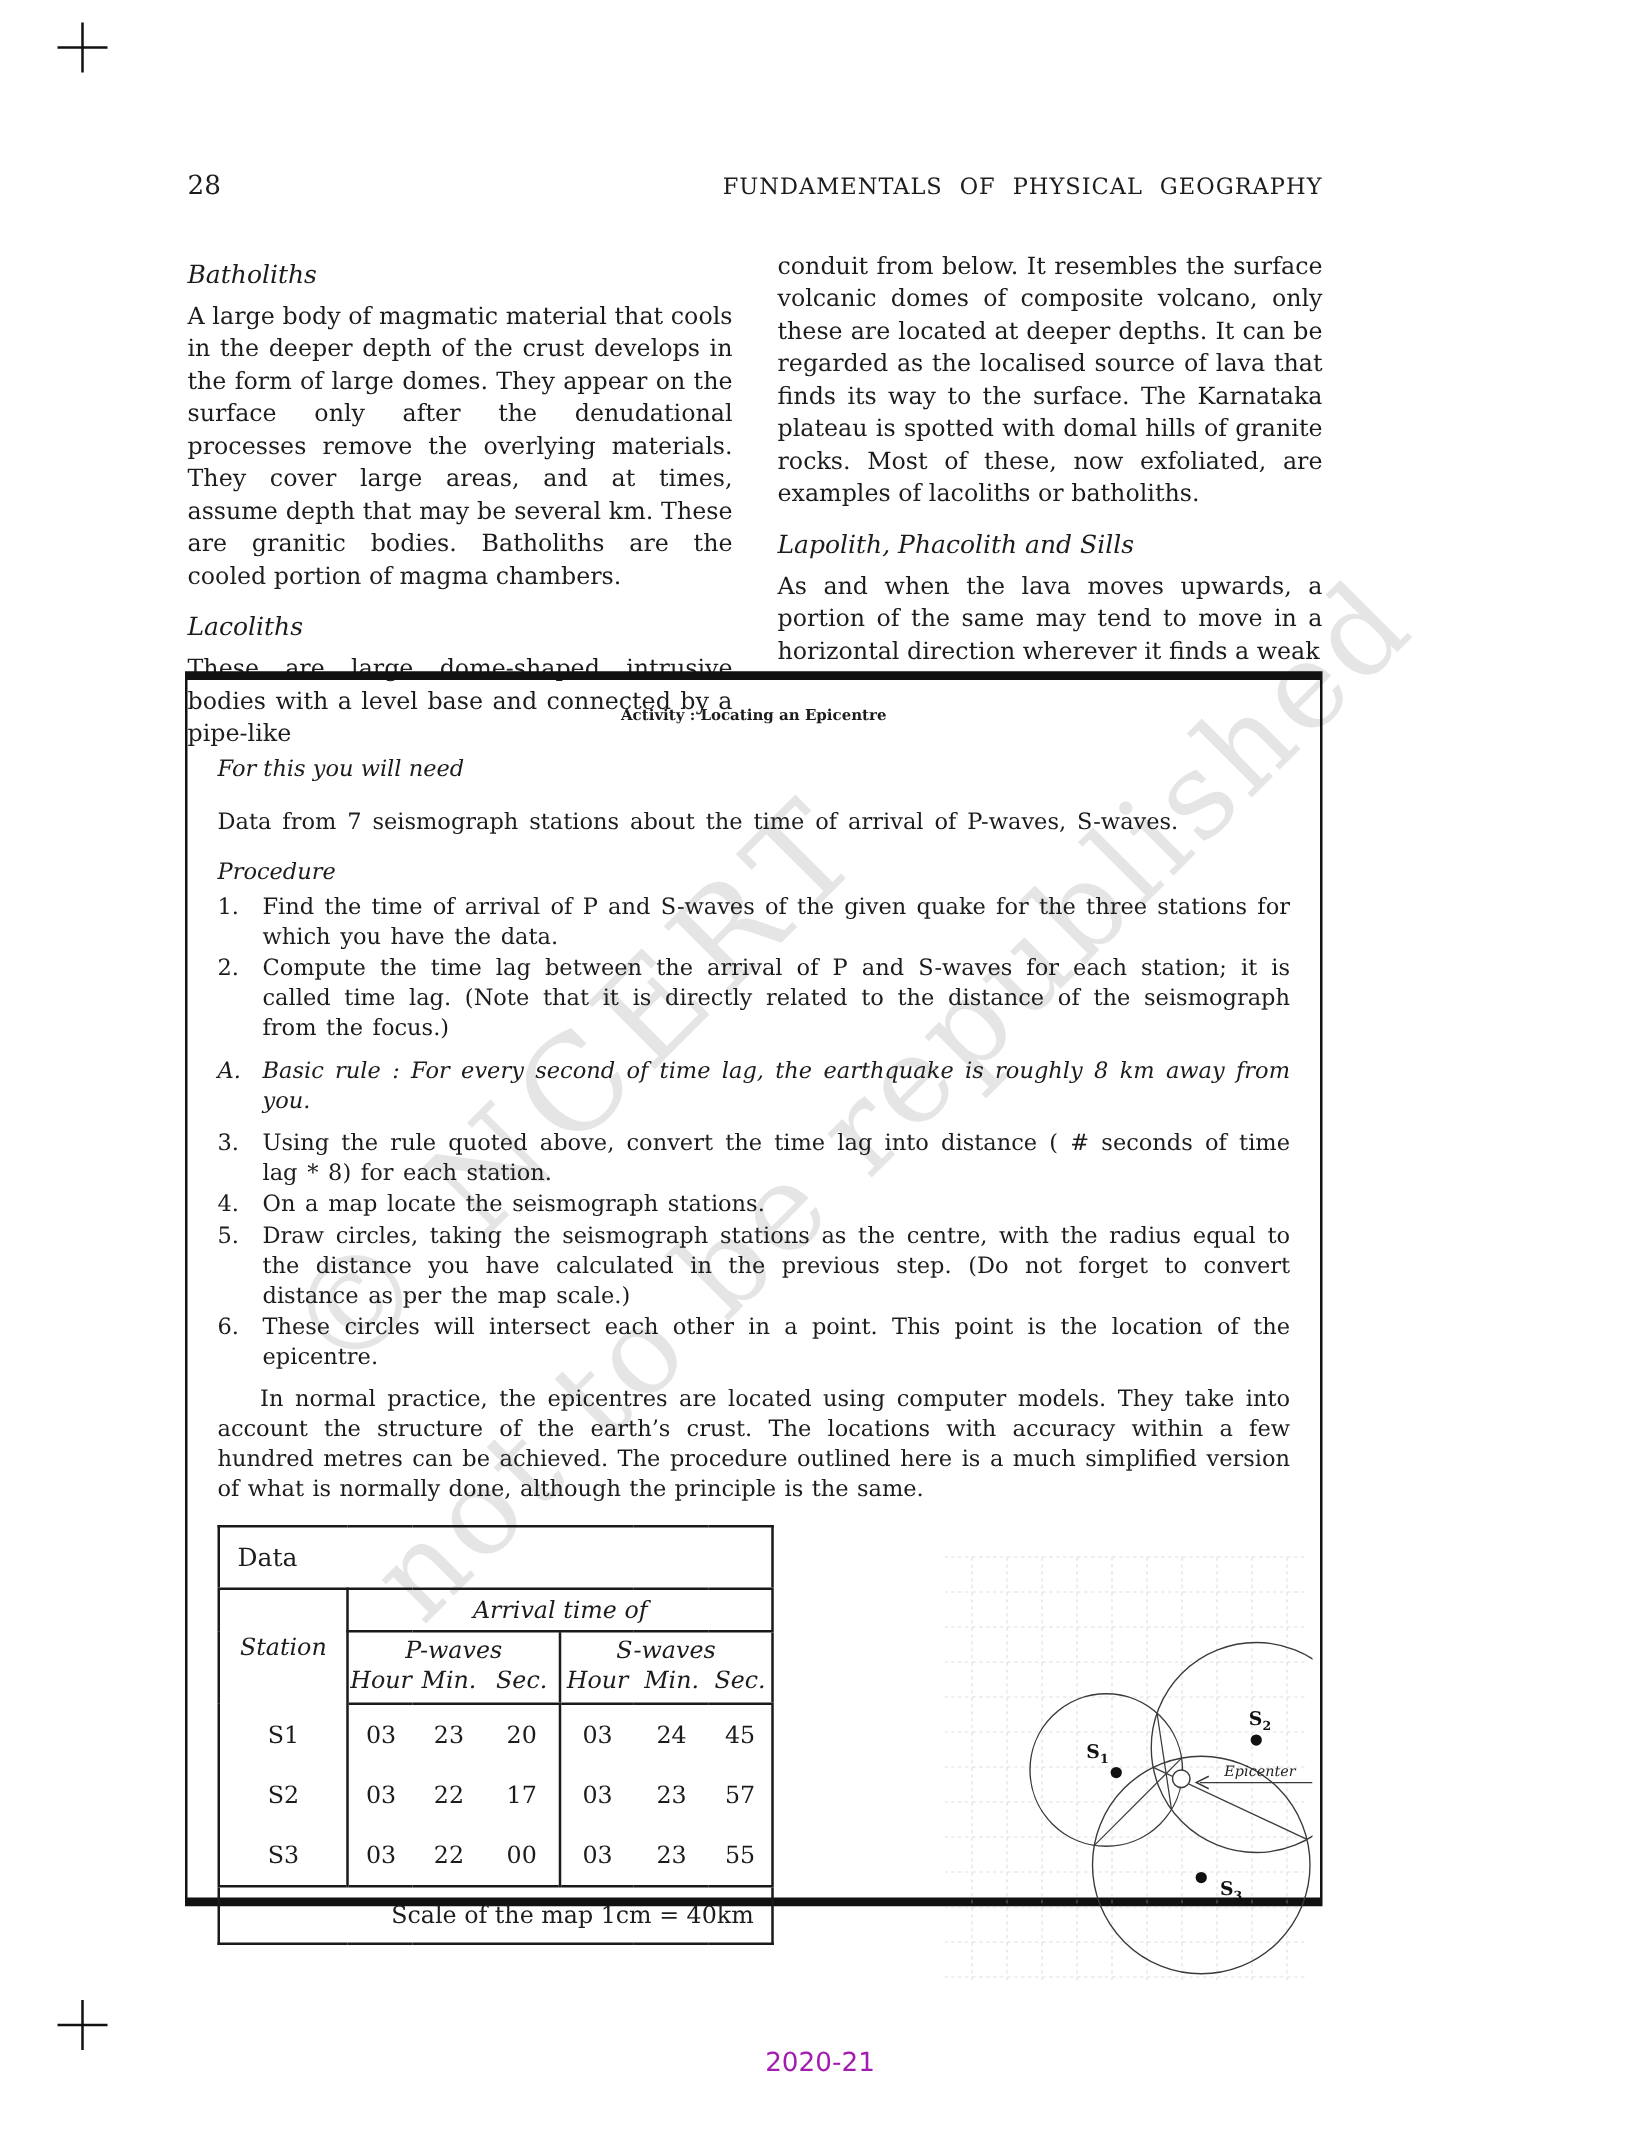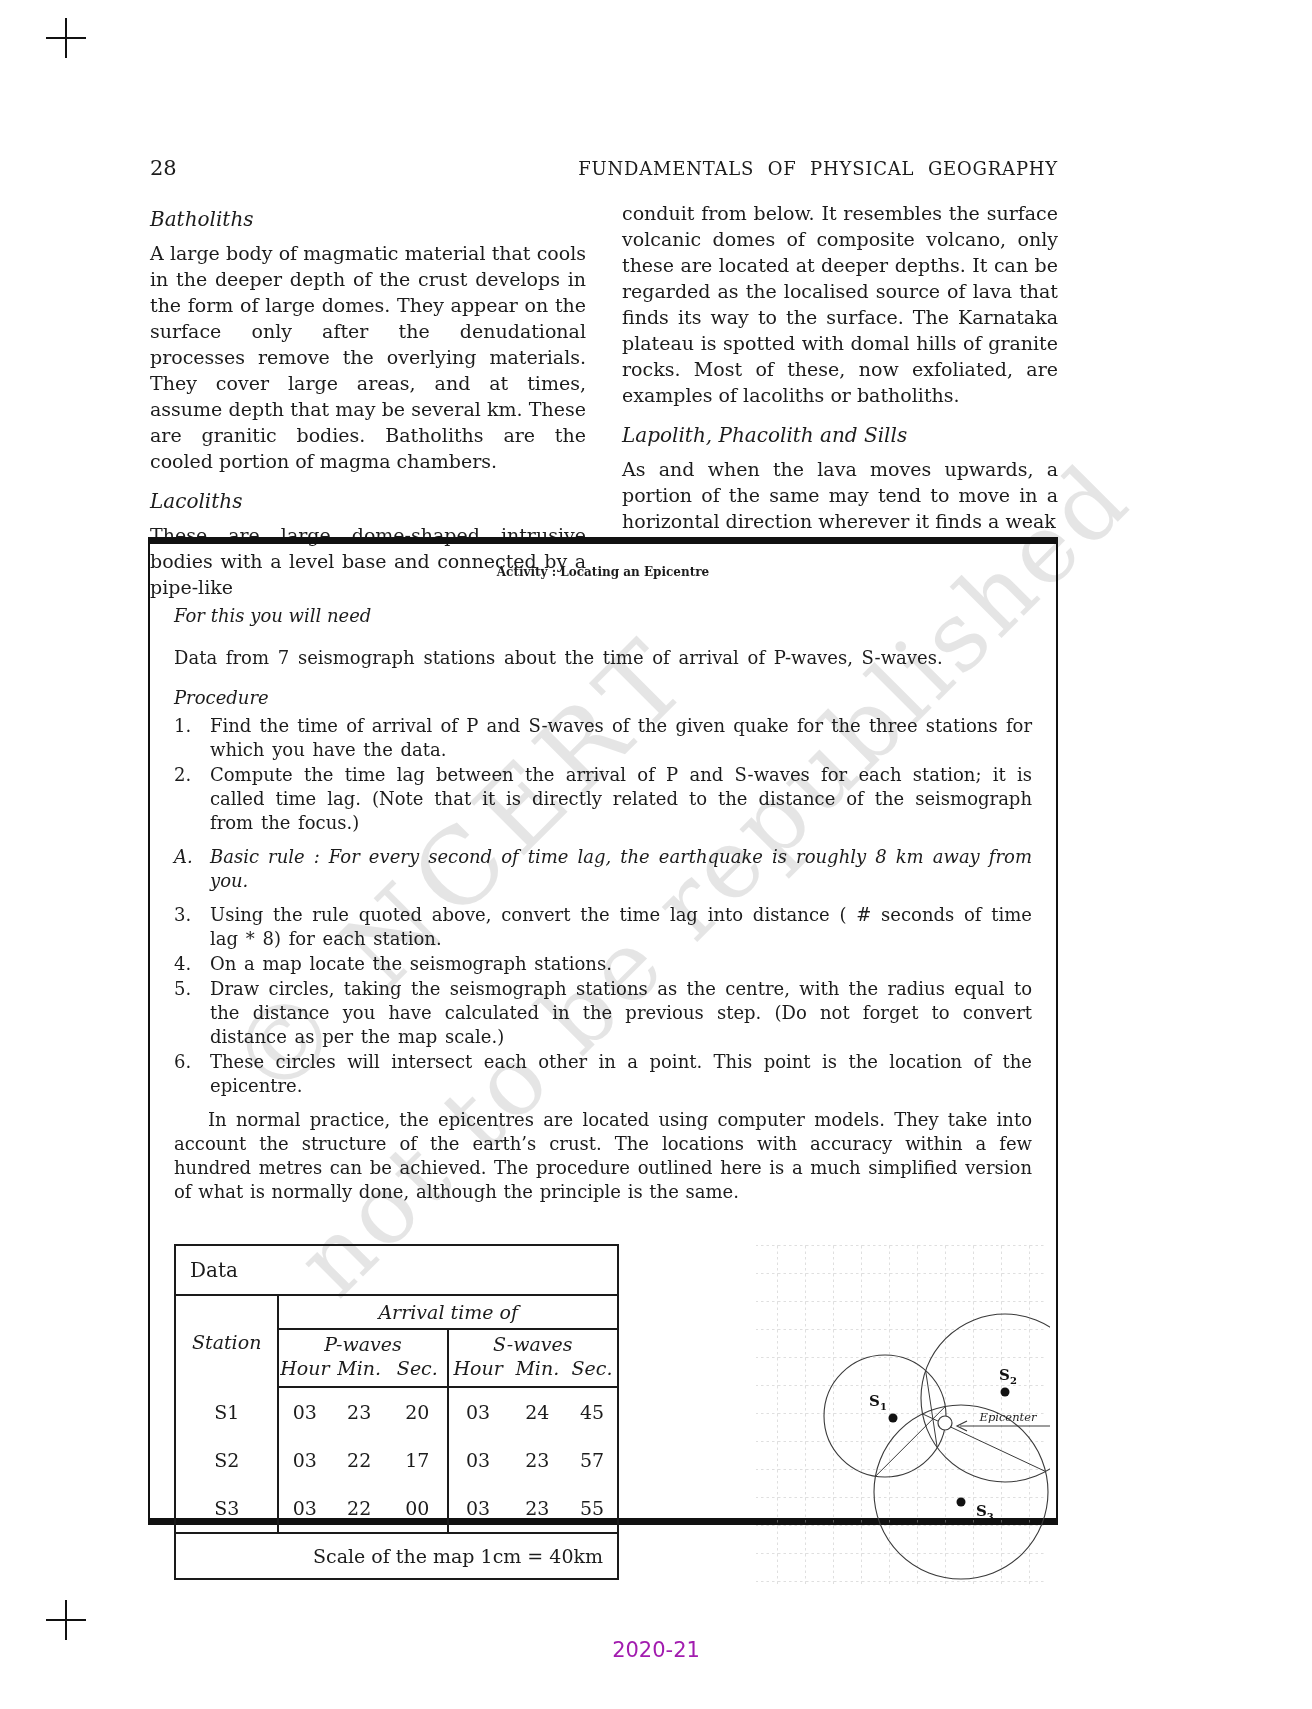--- a/index.html
+++ b/index.html
@@ -23,21 +23,21 @@
     color:#bdbdbd;opacity:.38;
     font-family:"DejaVu Serif", serif;
     pointer-events:none;z-index:0;
     text-align:center;
   }
   .watermark .w1{font-size:104px;letter-spacing:10px;margin-right:340px;}
   .watermark .w2{font-size:96px;letter-spacing:4px;margin-top:70px;white-space:nowrap;}
   .content{position:relative;z-index:1;}
   
   .header{
-    position:absolute;left:150px;top:156px;width:908px;
+    position:absolute;left:150px;top:136px;width:908px;
     display:flex;justify-content:space-between;align-items:baseline;text-align:right;
   }
   .page-num{font-size:21px;}
   .running-head{font-size:18px;letter-spacing:.8px;word-spacing:7px;}
   
   .columns{
     position:absolute;left:150px;top:200px;width:908px;
     display:flex;gap:36px;
   }
   .col{width:436px;font-size:19px;line-height:26px;text-align:justify;}
@@ -58,21 +58,21 @@
   .steps{margin-top:4px;}
   .step{display:flex;margin:1px 0;}
   .step .num{width:36px;flex:0 0 36px;}
   .step .txt{flex:1;text-align:justify;word-spacing:2px;}
   .step.rule{font-style:italic;margin:10px 0;}
   .act-para{margin:10px 0 0 0;text-indent:34px;text-align:justify;word-spacing:1px;}
   .act-para.second{margin-top:2px;}
   
   .bottom-area{position:relative;height:378px;margin-top:14px;}
   .data-table{
-    position:absolute;left:0;top:26px;width:445px;
+    position:absolute;left:0;top:2px;width:445px;
     border-collapse:collapse;font-size:19px;
   }
   .data-table td{padding:16px;}
   .dt-outer{border:2px solid #1a1a1a;}
   td.dt-title{padding:12px 14px;font-size:20px;}
   td.dt-arrival{font-style:italic;text-align:center;padding:4px 0;}
   td.dt-station{font-style:italic;text-align:center;}
   td.dt-wavehdr{font-style:italic;text-align:center;padding:2px 0 0 0;}
   td.dt-timecol{font-style:italic;text-align:center;padding:0 0 6px 0;}
   td.dt-val{text-align:center;padding:12px 0;}

